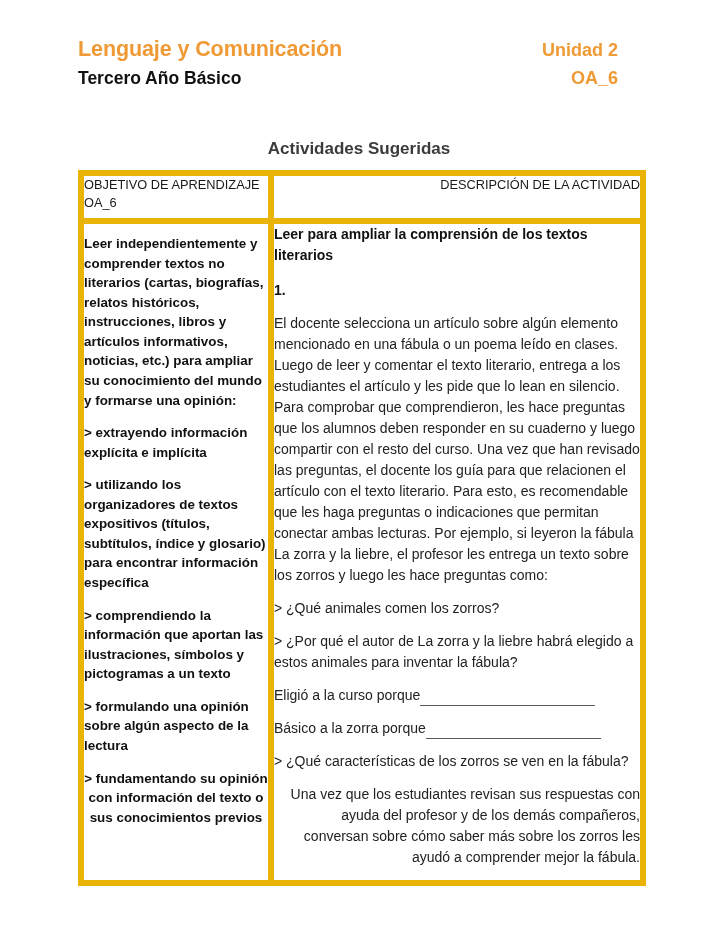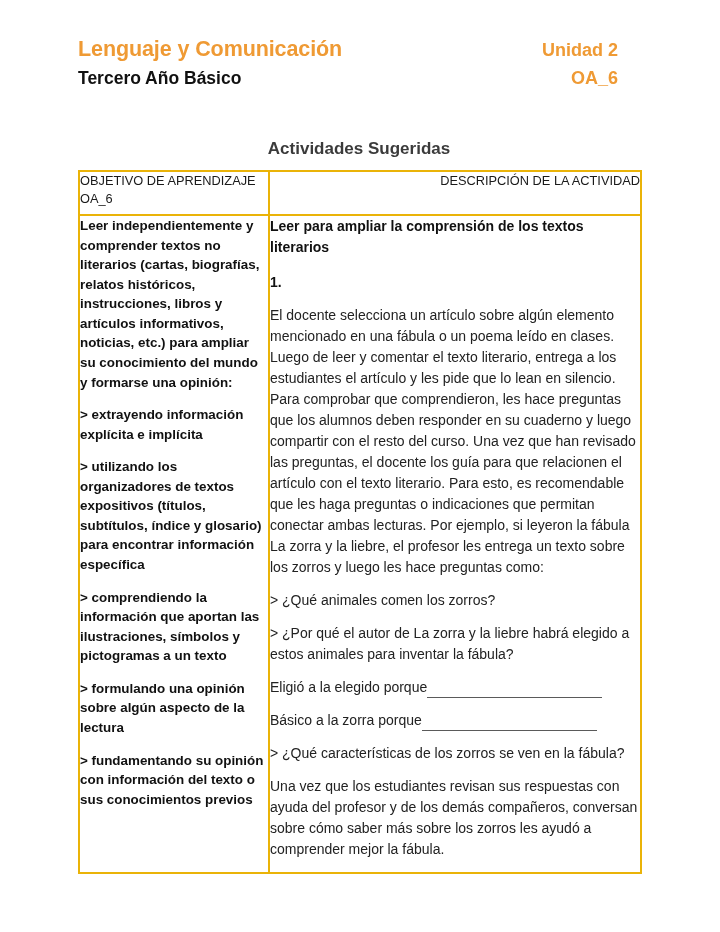--- a/index.html
+++ b/index.html
@@ -82,21 +82,21 @@
   
   .act-table {
     position: absolute;
     left: 78px;
     top: 170px;
     width: 562px;
     border-collapse: collapse;
     table-layout: fixed;
   }
   .act-table td {
-    border: 2px solid #eab308;
+    border: 6px solid #eab308;
     vertical-align: top;
     padding: 0;
   }
   .col-left  { width: 190px; }
   .col-right { width: 372px; }
 
   
   .th-left {
     padding: 9px 8px 10px 8px;
     font-size: 12.8px;
@@ -120,25 +120,25 @@
     line-height: 1.46;
     color: #111111;
   }
   .td-right {
     padding: 10px 12px 14px 10px;
     font-size: 14px;
     line-height: 1.5;
     color: #222222;
   }
 
-  .td-left p { margin: 0 0 13px 0; }
-  .td-left p:last-child { margin-bottom: 0; }
+  .td-left p { margin: 10px 0 13px 0; }
+  .td-left p:last-child { margin-bottom: 0; text-align: center; }
 
   .td-right p { margin: 0 0 12px 0; }
-  .td-right p:last-child { margin-bottom: 12px; }
+  .td-right p:last-child { margin-bottom: 12px; text-align: right; }
 
   .r-head {
     font-weight: bold;
     color: #111111;
     margin-bottom: 14px !important;
   }
   .r-num {
     font-weight: bold;
     color: #111111;
     margin-bottom: 12px !important;
@@ -192,21 +192,21 @@
           <p>&gt; formulando una opinión sobre algún aspecto de la lectura</p>
           <p>&gt; fundamentando su opinión con información del texto o sus conocimientos previos</p>
         </td>
 
         <td class="td-right">
           <p class="r-head">Leer para ampliar la comprensión de los textos literarios</p>
           <p class="r-num">1.</p>
           <p class="r-body">El docente selecciona un artículo sobre algún elemento mencionado en una fábula o un poema leído en clases. Luego de leer y comentar el texto literario, entrega a los estudiantes el artículo y les pide que lo lean en silencio. Para comprobar que comprendieron, les hace preguntas que los alumnos deben responder en su cuaderno y luego compartir con el resto del curso. Una vez que han revisado las preguntas, el docente los guía para que relacionen el artículo con el texto literario. Para esto, es recomendable que les haga preguntas o indicaciones que permitan conectar ambas lecturas. Por ejemplo, si leyeron la fábula La zorra y la liebre, el profesor les entrega un texto sobre los zorros y luego les hace preguntas como:</p>
           <p class="r-body">&gt; ¿Qué animales comen los zorros?</p>
           <p class="r-body">&gt; ¿Por qué el autor de La zorra y la liebre habrá elegido a estos animales para inventar la fábula?</p>
-          <p class="r-body"><span>Eligió a la elegido porque</span><span class="blank-line blank-w1"></span></p>
+          <p class="r-body"><span>Eligió a la curso porque</span><span class="blank-line blank-w1"></span></p>
           <p class="r-body"><span>Básico a la zorra porque</span><span class="blank-line blank-w2"></span></p>
           <p class="r-body">&gt; ¿Qué características de los zorros se ven en la fábula?</p>
           <p class="r-body">Una vez que los estudiantes revisan sus respuestas con ayuda del profesor y de los demás compañeros, conversan sobre cómo saber más sobre los zorros les ayudó a comprender mejor la fábula.</p>
         </td>
 
       </tr>
     </tbody>
   </table>
 
 </div>

